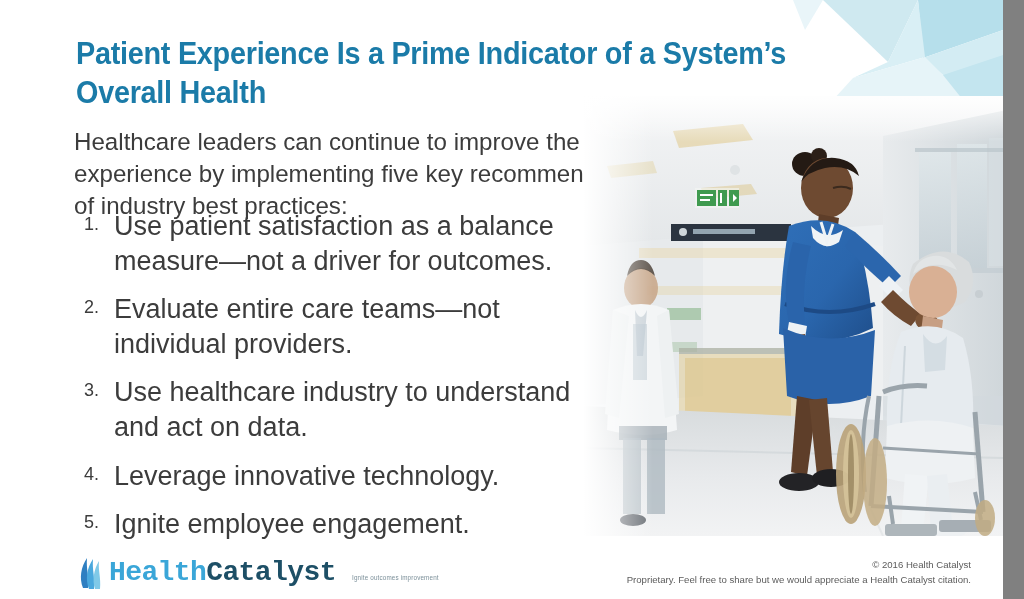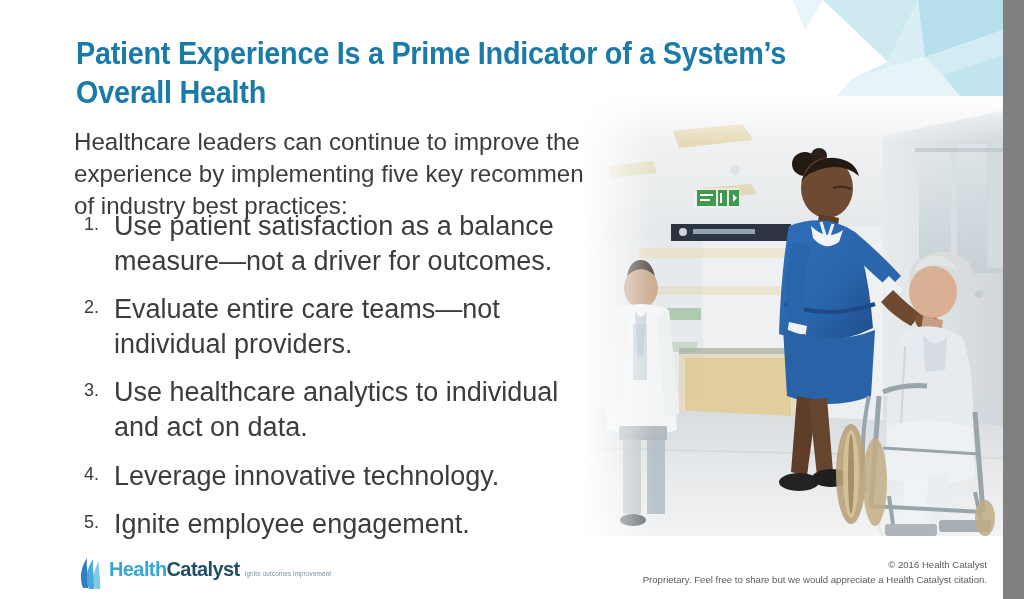--- a/index.html
+++ b/index.html
@@ -109,39 +109,40 @@
     align-items: flex-start;
   }
   .logo-mark {
     width: 26px;
     height: 34px;
     flex: 0 0 auto;
   }
   .logo-mark svg { display: block; }
   .logo-text { margin-left: 5px; padding-top: 3px; }
   .logo-word {
-    font-size: 20px;
+    font-size: 28px;
     font-weight: bold;
     line-height: 1;
     letter-spacing: -0.6px;
     white-space: nowrap;
+    font-family: Liberation Mono, monospace;
   }
   .logo-health { color: #3aa6d8; }
   .logo-catalyst { color: #1d4f66; }
   .logo-tag {
     font-size: 6.3px;
     color: #7b8f99;
     letter-spacing: 0.15px;
     margin-top: 2px;
     white-space: nowrap;
   }
 
   .copyright {
     position: absolute;
-    right: 16px;
+    right: 32px;
     top: 558px;
     text-align: right;
     color: #5c5c5c;
     font-size: 9.6px;
     line-height: 1.52;
   }
   .copyright .line1 { display: block; }
   .copyright .line2 { display: block; }
 </style>
 </head>
@@ -169,21 +170,21 @@
     <li class="rec-item">
       <span class="rec-num">1.</span>
       <span class="rec-text">Use patient satisfaction as a balance measure—not a driver for outcomes.</span>
     </li>
     <li class="rec-item">
       <span class="rec-num">2.</span>
       <span class="rec-text">Evaluate entire care teams—not individual providers.</span>
     </li>
     <li class="rec-item">
       <span class="rec-num">3.</span>
-      <span class="rec-text">Use healthcare analytics to individual and act on data.</span>
+      <span class="rec-text">Use healthcare industry to understand and act on data.</span>
     </li>
     <li class="rec-item">
       <span class="rec-num">4.</span>
       <span class="rec-text">Leverage innovative technology.</span>
     </li>
     <li class="rec-item">
       <span class="rec-num">5.</span>
       <span class="rec-text">Ignite employee engagement.</span>
     </li>
   </ol>

